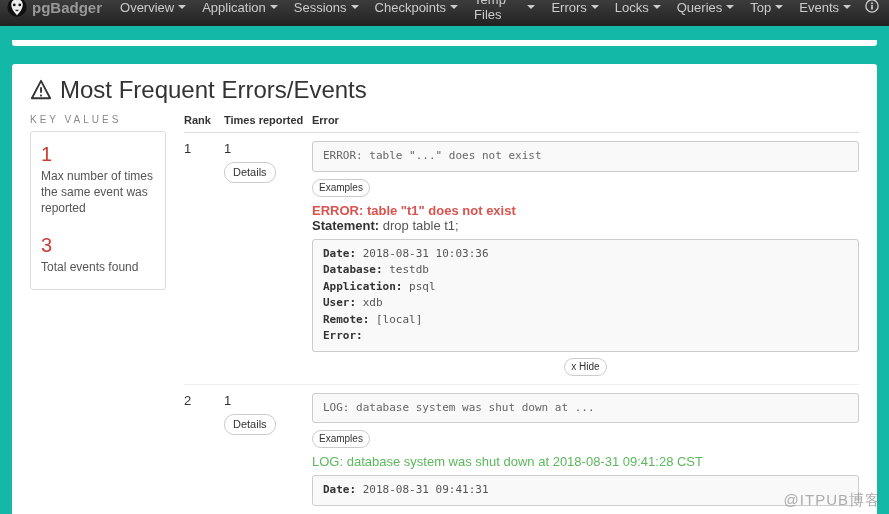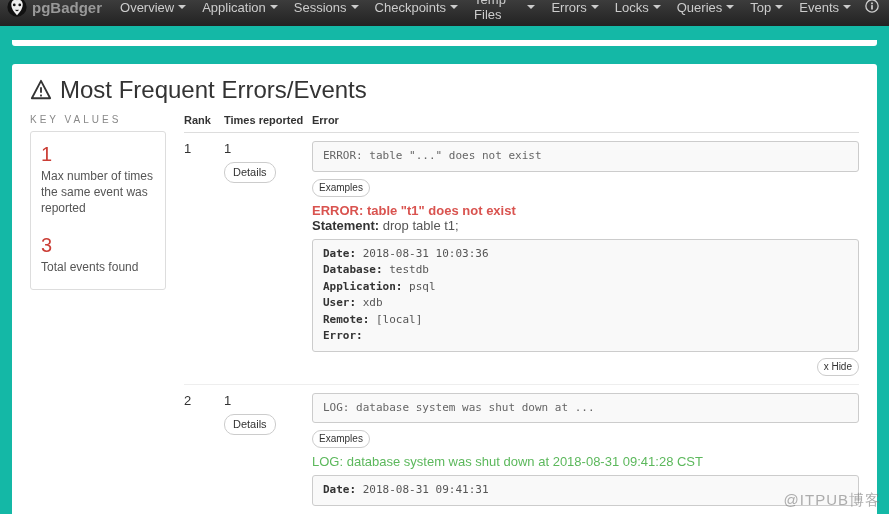--- a/index.html
+++ b/index.html
@@ -174,21 +174,21 @@
   }
   .codebox.mono-msg { color: #666; }
   .codebox .kw { font-weight: 700; color: #333; }
 
   .err-line { font-size: 13px; }
   .err-line .err { color: #d9534f; font-weight: 700; }
   .err-line .ok  { color: #5cb85c; font-weight: 400; }
   .err-line .stmt { font-weight: 700; color: #333; }
   .err-line .stmt-body { color: #555; font-weight: 400; }
 
-  .hide-wrap { display: flex; justify-content: flex-end; }
+  .hide-wrap { display: flex; justify-content: center; }
 
   
   .watermark {
     position: absolute;
     right: 8px;
     bottom: 4px;
     font-size: 15px;
     letter-spacing: 1px;
     color: rgba(120,120,120,0.6);
     pointer-events: none;

